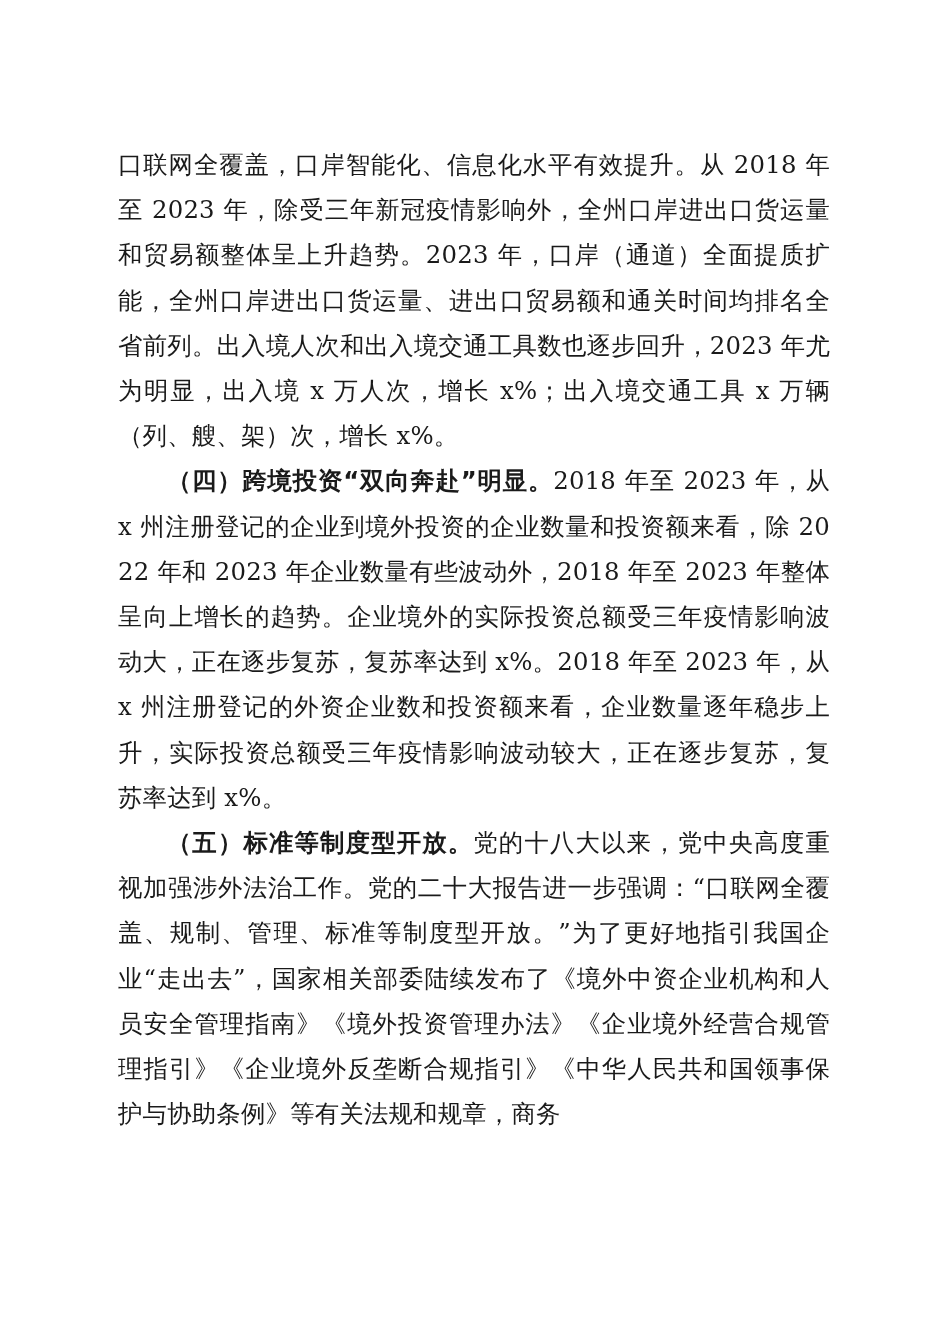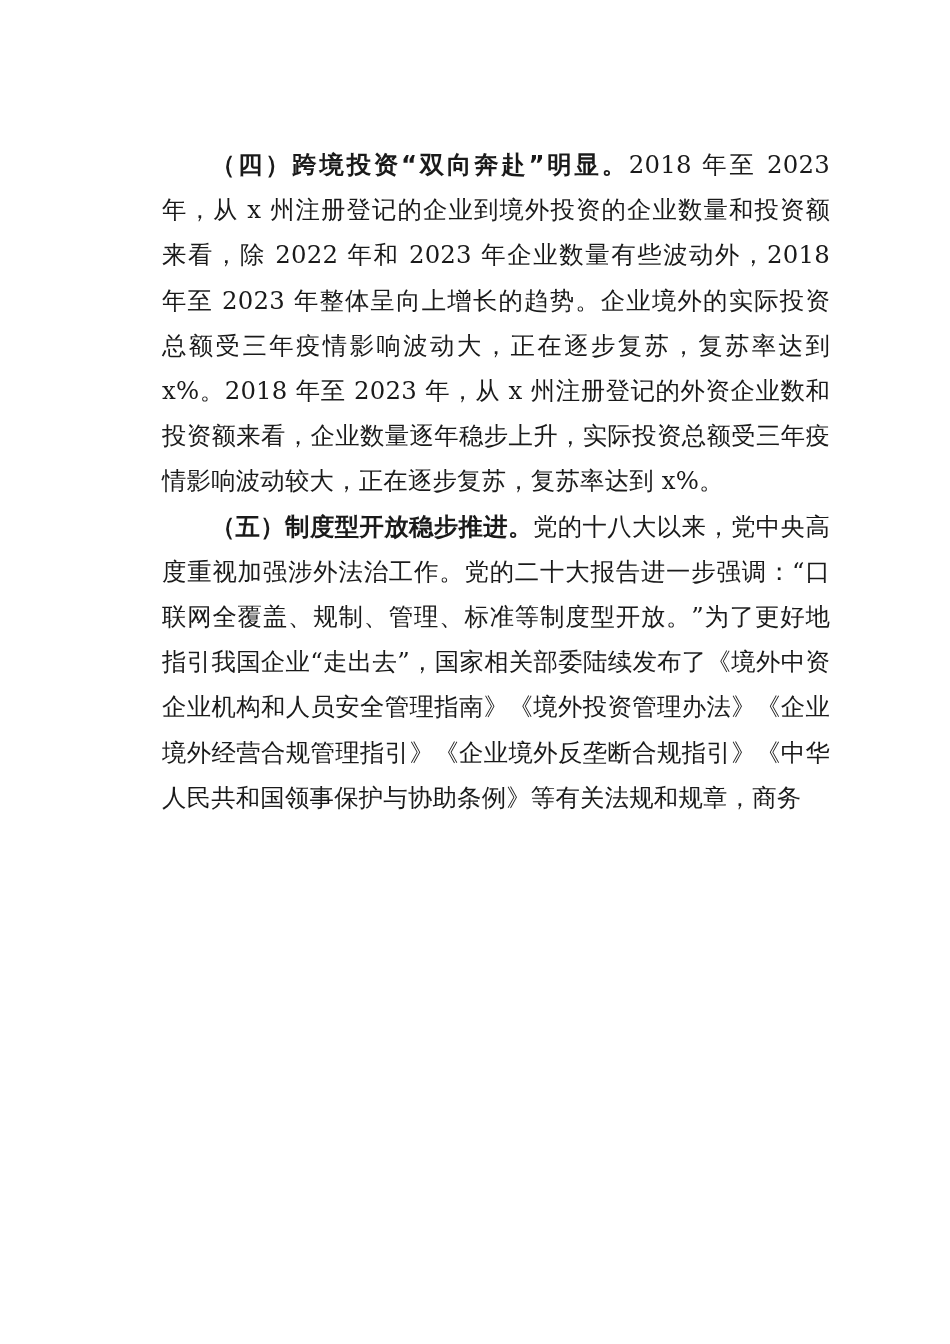--- a/index.html
+++ b/index.html
@@ -25,30 +25,32 @@
       font-size: 24.4px;
       line-height: 45.2px;
       color: #1a1a1a;
       text-align: justify;
       text-justify: inter-character;
       letter-spacing: 0.2px;
       word-break: break-all;
     }
     .para.indent {
       text-indent: 2em;
-      margin-left: 44px;
     }
     .heading {
       font-family: "DejaVu Sans", "Liberation Sans", sans-serif;
       font-weight: bold;
     }
   </style>
 </head>
 <body>
 
 <div class="page">
+  <p class="para">
+    <span>口联网全覆盖，口岸智能化、信息化水平有效提升。从 2018 年至 2023 年，除受三年新冠疫情影响外，全州口岸进出口货运量和贸易额整体呈上升趋势。2023 年，口岸（通道）全面提质扩能，全州口岸进出口货运量、进出口贸易额和通关时间均排名全省前列。出入境人次和出入境交通工具数也逐步回升，2023 年尤为明显，出入境 x 万人次，增长 x%；出入境交通工具 x 万辆（列、艘、架）次，增长 x%。</span>
+  </p>
   <p class="para indent">
     <span class="heading">（四）跨境投资“双向奔赴”明显。</span><span>2018 年至 2023 年，从 x 州注册登记的企业到境外投资的企业数量和投资额来看，除 2022 年和 2023 年企业数量有些波动外，2018 年至 2023 年整体呈向上增长的趋势。企业境外的实际投资总额受三年疫情影响波动大，正在逐步复苏，复苏率达到 x%。2018 年至 2023 年，从 x 州注册登记的外资企业数和投资额来看，企业数量逐年稳步上升，实际投资总额受三年疫情影响波动较大，正在逐步复苏，复苏率达到 x%。</span>
   </p>
   <p class="para indent">
-    <span class="heading">（五）制度型开放稳步推进。</span><span>党的十八大以来，党中央高度重视加强涉外法治工作。党的二十大报告进一步强调：“口联网全覆盖、规制、管理、标准等制度型开放。”为了更好地指引我国企业“走出去”，国家相关部委陆续发布了《境外中资企业机构和人员安全管理指南》《境外投资管理办法》《企业境外经营合规管理指引》《企业境外反垄断合规指引》《中华人民共和国领事保护与协助条例》等有关法规和规章，商务</span>
+    <span class="heading">（五）标准等制度型开放。</span><span>党的十八大以来，党中央高度重视加强涉外法治工作。党的二十大报告进一步强调：“口联网全覆盖、规制、管理、标准等制度型开放。”为了更好地指引我国企业“走出去”，国家相关部委陆续发布了《境外中资企业机构和人员安全管理指南》《境外投资管理办法》《企业境外经营合规管理指引》《企业境外反垄断合规指引》《中华人民共和国领事保护与协助条例》等有关法规和规章，商务</span>
   </p>
 </div>
 
 </body></html>

